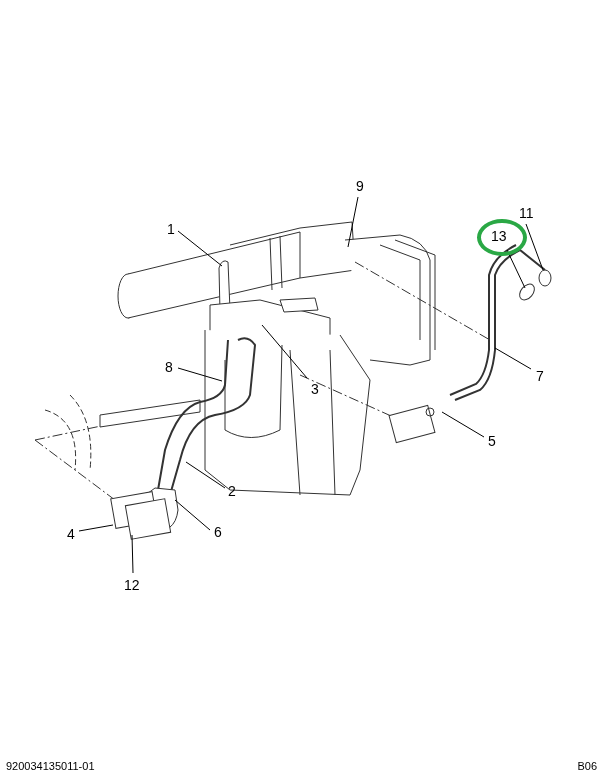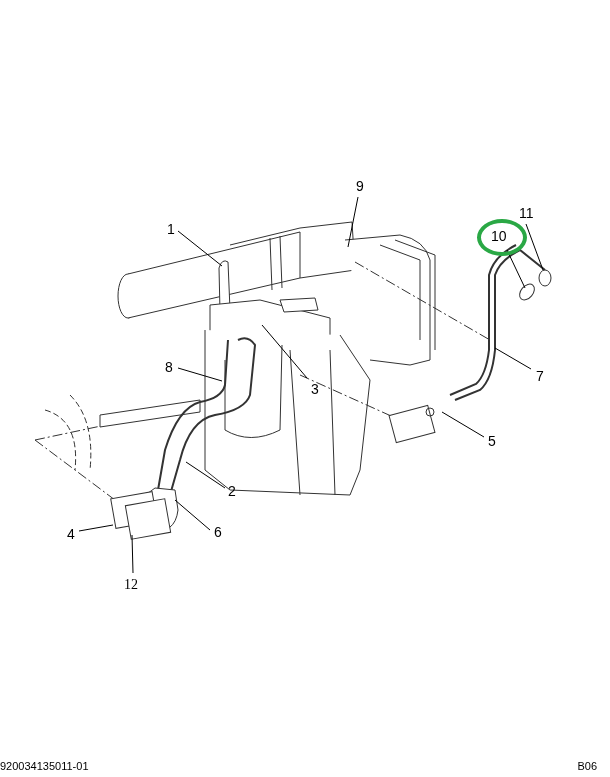--- a/index.html
+++ b/index.html
@@ -1,20 +1,20 @@
 <!DOCTYPE html>
 <html><head>
 <meta charset="utf-8">
 <style>
   html, body { margin:0; padding:0; background:#ffffff; }
   body { width:610px; height:777px; position:relative; overflow:hidden; font-family:"Liberation Sans", sans-serif; }
   #diagram { position:absolute; left:0; top:0; width:610px; height:777px; }
   .callout { position:absolute; font-size:14px; color:#000; line-height:1; }
   .footer { position:absolute; top:760px; font-size:11px; color:#000; }
-  .footer-left { left:0; }
+  .footer-left { left:6px; }
   .footer-right { right:13px; }
   .hl { position:absolute; border:4px solid #2aa845; border-radius:50%; box-sizing:border-box; }
 </style>
 </head>
 <body>
 
 <svg id="diagram" viewBox="0 0 610 777" xmlns="http://www.w3.org/2000/svg">
   <g fill="none" stroke="#333" stroke-width="1">
 
     <ellipse cx="128" cy="296" rx="10" ry="22" fill="#fff"></ellipse>
@@ -78,18 +78,18 @@
 
 <div class="callout" style="left:167px;top:222px;">1</div>
 <div class="callout" style="left:228px;top:484px;">2</div>
 <div class="callout" style="left:311px;top:382px;">3</div>
 <div class="callout" style="left:67px;top:527px;">4</div>
 <div class="callout" style="left:488px;top:434px;">5</div>
 <div class="callout" style="left:214px;top:525px;">6</div>
 <div class="callout" style="left:536px;top:369px;">7</div>
 <div class="callout" style="left:165px;top:360px;">8</div>
 <div class="callout" style="left:356px;top:179px;">9</div>
-<div class="callout" style="left:491px;top:229px;">10</div>
+<div class="callout" style="left:491px;top:229px;">13</div>
 <div class="callout" style="left:519px;top:206px;">11</div>
-<div class="callout" style="left:124px;top:578px;font-family:Liberation Serif, serif;">12</div>
+<div class="callout" style="left:124px;top:578px;">12</div>
 
 <div class="footer footer-left">920034135011-01</div>
 <div class="footer footer-right">B06</div>
 
 </body></html>

